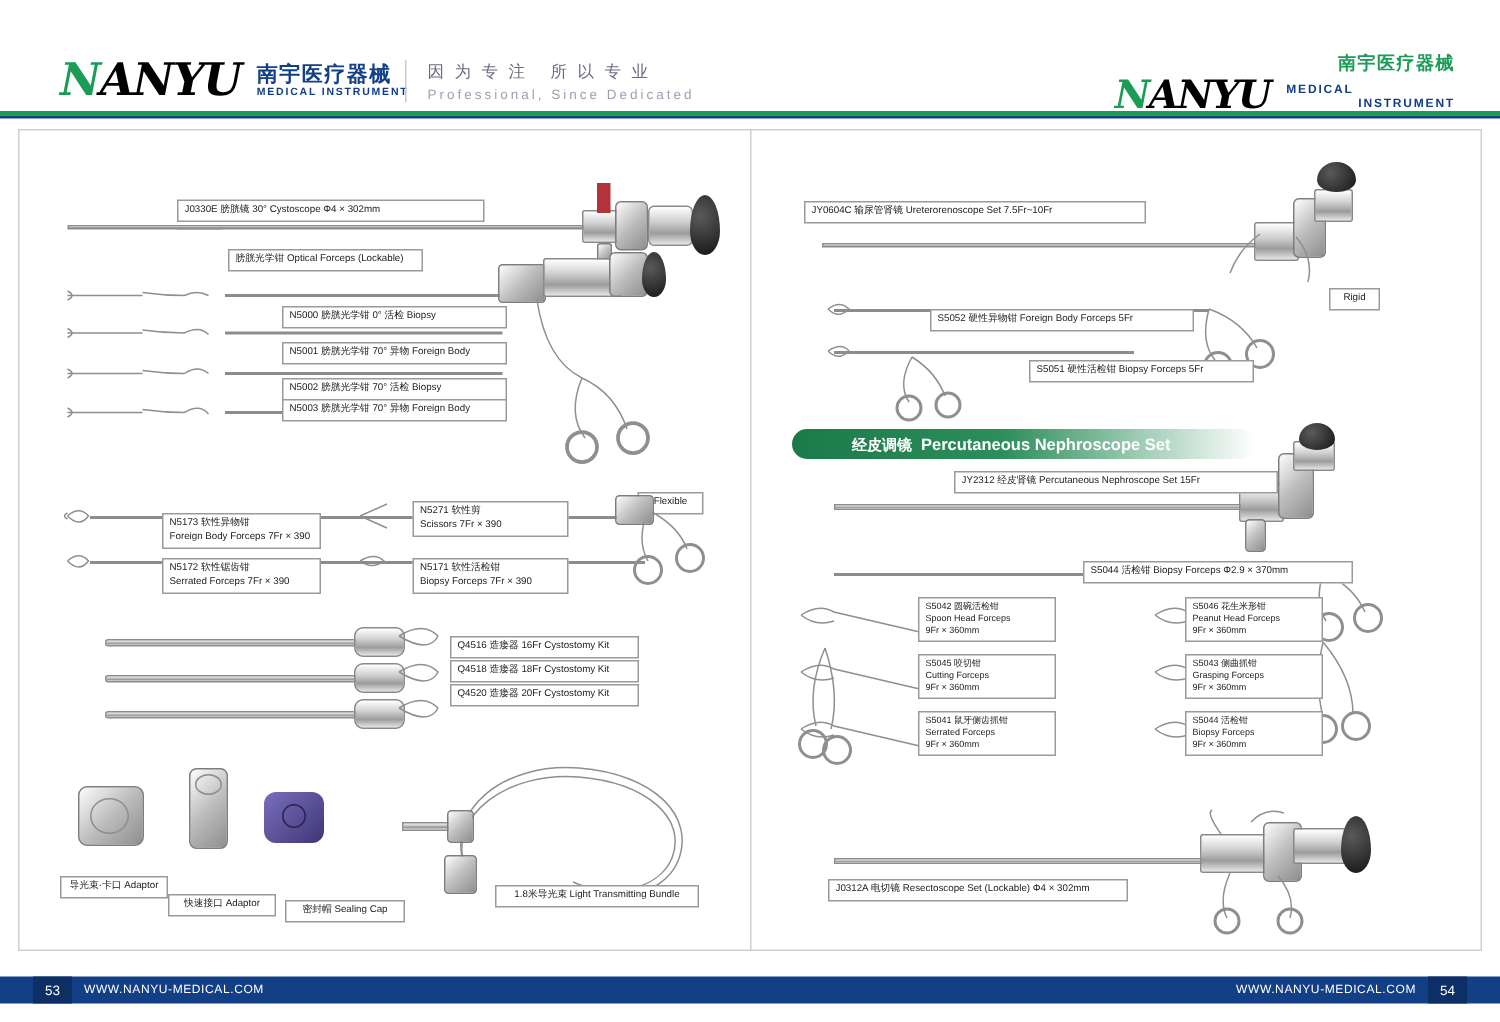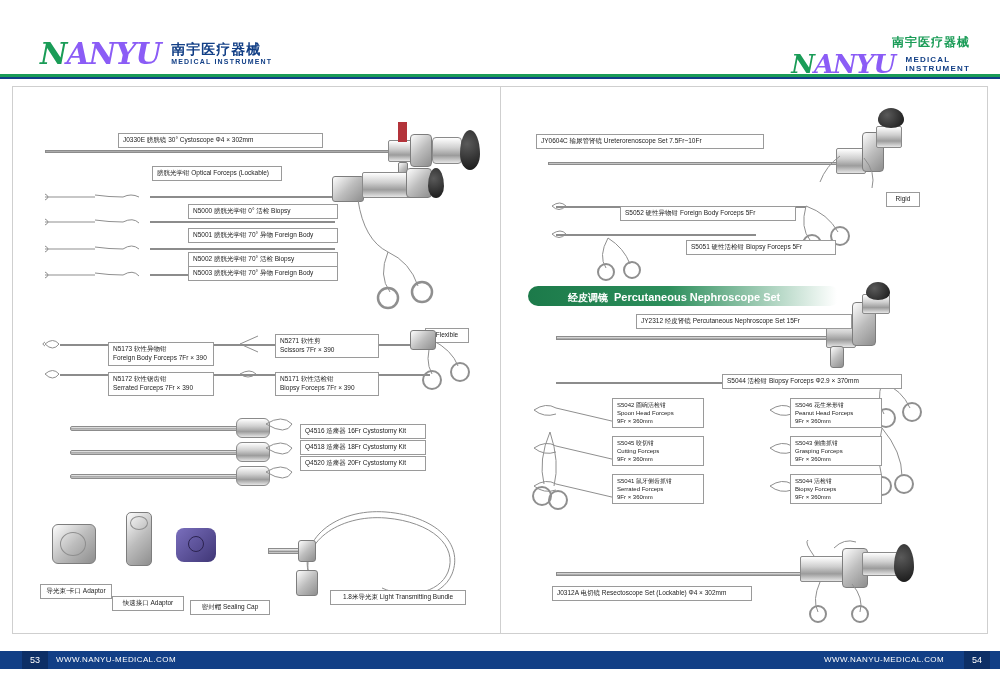--- a/index.html
+++ b/index.html
@@ -17,21 +17,21 @@
   .header { position:absolute; left:0; top:0; width:1000px; height:80px; background:#fff; }
   .logo-left { position:absolute; left:40px; top:36px; }
   .logo-right { position:absolute; right:30px; top:36px; text-align:right; }
   .nanyu-word {
     font-family:"DejaVu Serif", serif;
     font-weight:bold; font-style:italic;
     font-size:30px; letter-spacing:-1px;
     display:inline-block; vertical-align:middle;
   }
   .nanyu-word .n1 { color:#1a9c57; }
-  .nanyu-word .n2 { color:#8b5cf6; }
+  .nanyu-word .n2 { color:#000000; }
   .cn-block { display:inline-block; vertical-align:middle; margin-left:6px; }
   .cn-name { font-size:14px; color:#123f86; font-weight:bold; letter-spacing:1px; line-height:1.1;}
   .cn-sub { font-size:7px; color:#123f86; letter-spacing:1.2px; font-weight:bold; }
   .header-slogan {
     position:absolute; left:270px; top:40px;
     padding-left:14px;
     border-left:1px solid #c9c9c9;
     color:#9b8ea6;
   }
   .slogan-cn { font-size:11px; letter-spacing:7px; color:#6e6a86; }
@@ -67,21 +67,21 @@
   }
   .lab.sm { font-size:6px; }
   .leader { position:absolute; background:#8d8d8d; height:1px; }
 
   
   .footer { position:absolute; left:0; bottom:0; width:1000px; height:30px; }
   .foot-bar-l { position:absolute; left:0; bottom:12px; width:500px; height:18px; background:#123f86; }
   .foot-bar-r { position:absolute; right:0; bottom:12px; width:500px; height:18px; background:#123f86; }
   .pg { position:absolute; bottom:12px; width:26px; height:18px; line-height:18px; color:#fff; font-size:9px; text-align:center; background:#0d2f66;}
   .pgl { left:22px; }
-  .pgr { right:10px;margin-left:20px; }
+  .pgr { right:22px;margin-left:20px; }
   .foot-url { position:absolute; bottom:12px; height:18px; line-height:18px; color:#fff; font-size:8px; letter-spacing:0.4px; }
   .foot-url.l { left:56px; }
   .foot-url.r { right:56px; }
 
   
   .shaft { position:absolute; background:linear-gradient(to bottom,#f3f3f3,#b9b9b9 45%,#8f8f8f 60%,#dcdcdc); border:0.5px solid #8c8c8c; }
   .shaft.thin { background:linear-gradient(to bottom,#efefef,#c4c4c4 50%,#a0a0a0); }
   .tube { position:absolute; background:linear-gradient(to bottom,#ffffff,#cfcfcf 40%,#9c9c9c 70%,#e6e6e6); border:0.5px solid #8a8a8a; border-radius:2px; }
   .knob { position:absolute; background:linear-gradient(135deg,#fdfdfd,#bdbdbd 50%,#8e8e8e); border:0.5px solid #7d7d7d; border-radius:3px; }
   .eyecup { position:absolute; background:radial-gradient(circle at 35% 35%, #5a5a5a, #151515); border-radius:50% 50% 50% 50%/60% 60% 40% 40%; }
@@ -100,28 +100,32 @@
   <div class="header">
 
     <div class="logo-left">
       <span class="nanyu-word"><span class="n1">N</span><span class="n2">ANYU</span></span>
       <span class="cn-block">
         <div class="cn-name">南宇医疗器械</div>
         <div class="cn-sub">MEDICAL INSTRUMENT</div>
       </span>
     </div>
 
+    <div class="header-slogan">
+      <div class="slogan-cn">因为专注 所以专业</div>
+      <div class="slogan-en">Professional, Since Dedicated</div>
+    </div>
 
     <div class="logo-right">
       <div class="cn-name" style="font-size:12px;color:#1a9c57;">南宇医疗器械</div>
       <div>
         <span class="nanyu-word" style="font-size:26px;"><span class="n1">N</span><span class="n2">ANYU</span></span>
         <span class="cn-block" style="text-align:left;">
           <div class="cn-sub" style="font-size:8px;">MEDICAL</div>
-          <div class="cn-sub" style="font-size:8px;">INSTRUMENT</div>
+          <div class="cn-sub" style="font-size:8px;margin-left:48px;">INSTRUMENT</div>
         </span>
       </div>
     </div>
 
     <div class="rule-green"></div>
     <div class="rule-blue"></div>
   </div>
 
   <div class="sheet"></div>
   <div class="gutter"></div>

